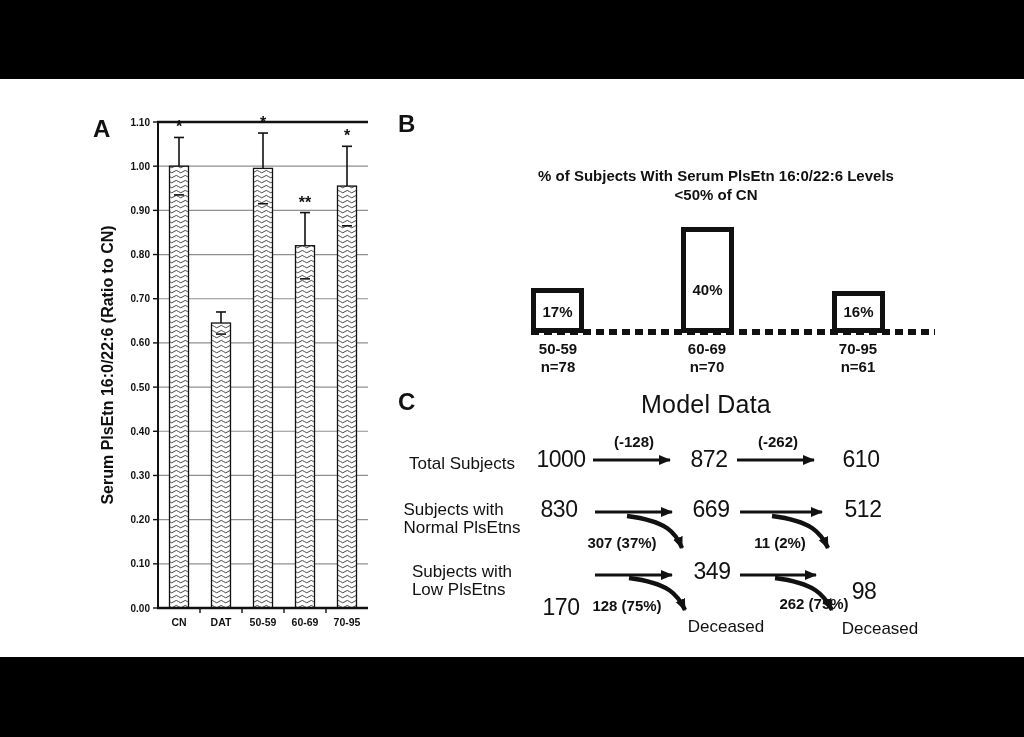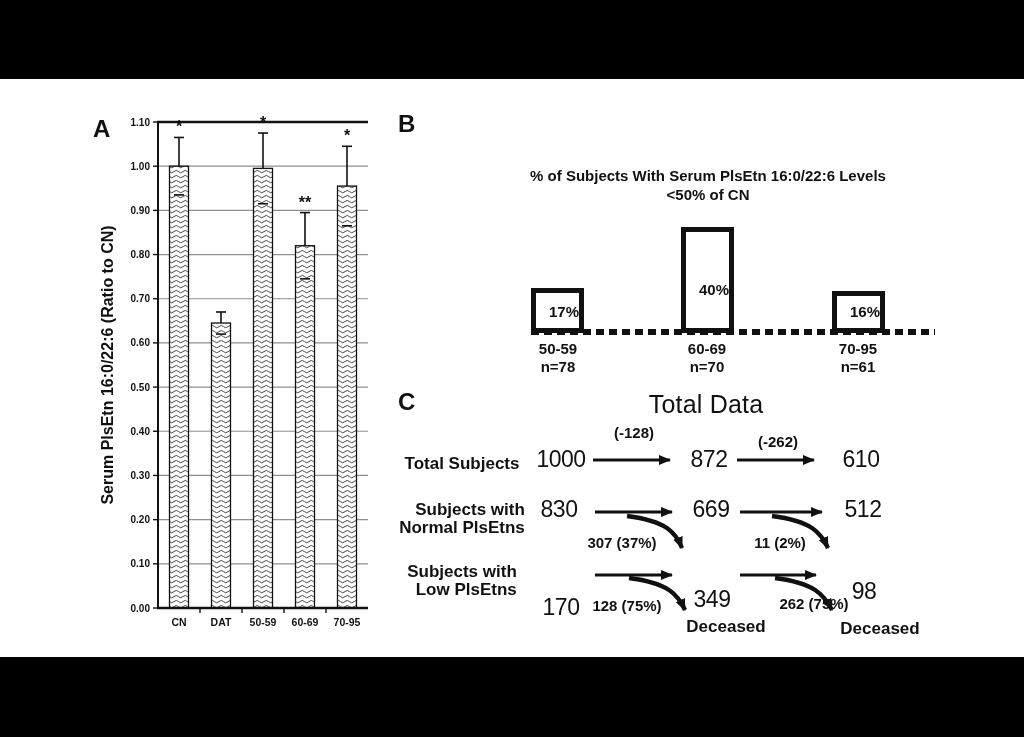--- a/index.html
+++ b/index.html
@@ -3,30 +3,30 @@
 <meta charset="utf-8">
 <style>
   html,body{margin:0;padding:0;background:#000;}
   #screen{position:relative;width:1024px;height:737px;background:#000;overflow:hidden;
           font-family:"Liberation Sans","DejaVu Sans",sans-serif;color:#111;}
   .sheet{position:absolute;left:0;top:79px;width:1024px;height:578px;background:#fff;}
   .abs{position:absolute;}
   .cx{transform:translateX(-50%);text-align:center;white-space:nowrap;}
   .pletter{font-weight:bold;font-size:24px;line-height:1;}
   .ptitle{font-size:25px;font-weight:400;letter-spacing:0.2px;}
-  .bsub{font-weight:bold;font-size:15px;line-height:19px;}
+  .bsub{font-weight:bold;font-size:15px;line-height:19px;margin-left:8px;}
   .bbar{position:absolute;width:53px;box-sizing:border-box;background:#fff;border:5px solid #111;}
-  .bval{position:absolute;left:0;right:0;text-align:right;font-weight:bold;font-size:15px;}
+  .bval{position:absolute;left:0;right:0;text-align:center;font-weight:bold;font-size:15px;}
   .dotline{position:absolute;height:6px;
            background:repeating-linear-gradient(90deg,#111 0px,#111 8px,rgba(0,0,0,0) 8px,rgba(0,0,0,0) 13px);}
   .bcat{font-weight:bold;font-size:15px;line-height:18px;}
-  .rowlab{font-weight:bold;font-size:17px;line-height:18px;text-align:right;white-space:nowrap;}
+  .rowlab{font-weight:normal;font-size:17px;line-height:18px;text-align:left;white-space:nowrap;}
   .cnum{font-size:23px;font-weight:400;letter-spacing:-0.5px;}
   .alab{font-weight:bold;font-size:15px;}
-  .dec{font-weight:bold;font-size:17px;text-align:center;}
+  .dec{font-weight:normal;font-size:17px;text-align:center;}
   svg{position:absolute;overflow:visible;}
   .ytick{font:bold 10px "Liberation Sans","DejaVu Sans",sans-serif;fill:#111;}
   .xtick{font:bold 10.5px "Liberation Sans","DejaVu Sans",sans-serif;fill:#111;}
   .star{font:bold 16px "Liberation Sans","DejaVu Sans",sans-serif;fill:#111;}
   .ylab{font:bold 16px "Liberation Sans","DejaVu Sans",sans-serif;fill:#111;}
 </style>
 </head>
 <body>
 
 <div id="screen">
@@ -141,43 +141,43 @@
   <div class="abs cx bcat" style="left:707px;top:340px;">
     <div>60-69</div>
     <div>n=70</div>
   </div>
   <div class="abs cx bcat" style="left:858px;top:340px;">
     <div>70-95</div>
     <div>n=61</div>
   </div>
 
   <div class="abs pletter" style="left:398px;top:390px;">C</div>
-  <div class="abs cx ptitle" style="left:706px;top:390px;">Total Data</div>
+  <div class="abs cx ptitle" style="left:706px;top:390px;">Model Data</div>
 
   <div class="abs cx rowlab" style="left:462px;top:455px;">Total Subjects</div>
   <div class="abs cx rowlab" style="left:462px;top:501px;">
     <div>Subjects with</div>
     <div>Normal PlsEtns</div>
   </div>
   <div class="abs cx rowlab" style="left:462px;top:563px;">
     <div>Subjects with</div>
     <div>Low PlsEtns</div>
   </div>
 
   <div class="abs cx cnum" style="left:561px;top:446px;">1000</div>
   <div class="abs cx cnum" style="left:709px;top:446px;">872</div>
   <div class="abs cx cnum" style="left:861px;top:446px;">610</div>
   <div class="abs cx cnum" style="left:559px;top:496px;">830</div>
   <div class="abs cx cnum" style="left:711px;top:496px;">669</div>
   <div class="abs cx cnum" style="left:863px;top:496px;">512</div>
   <div class="abs cx cnum" style="left:561px;top:558px;margin-top:36px;">170</div>
-  <div class="abs cx cnum" style="left:712px;top:558px;margin-top:28px;">349</div>
+  <div class="abs cx cnum" style="left:712px;top:558px;">349</div>
   <div class="abs cx cnum" style="left:864px;top:558px;margin-top:20px;">98</div>
 
-  <div class="abs cx alab" style="left:634px;top:424px;">(-128)</div>
+  <div class="abs cx alab" style="left:634px;top:433px;">(-128)</div>
   <div class="abs cx alab" style="left:778px;top:433px;">(-262)</div>
   <div class="abs cx alab" style="left:622px;top:534px;">307 (37%)</div>
   <div class="abs cx alab" style="left:780px;top:534px;">11 (2%)</div>
   <div class="abs cx alab" style="left:627px;top:597px;">128 (75%)</div>
   <div class="abs cx alab" style="left:814px;top:595px;">262 (75%)</div>
   <div class="abs cx dec" style="left:726px;top:617px;">Deceased</div>
   <div class="abs cx dec" style="left:880px;top:619px;">Deceased</div>
 
   <svg style="left:520px;top:420px;" width="430" height="240" viewBox="0 0 430 240">
     <defs>

